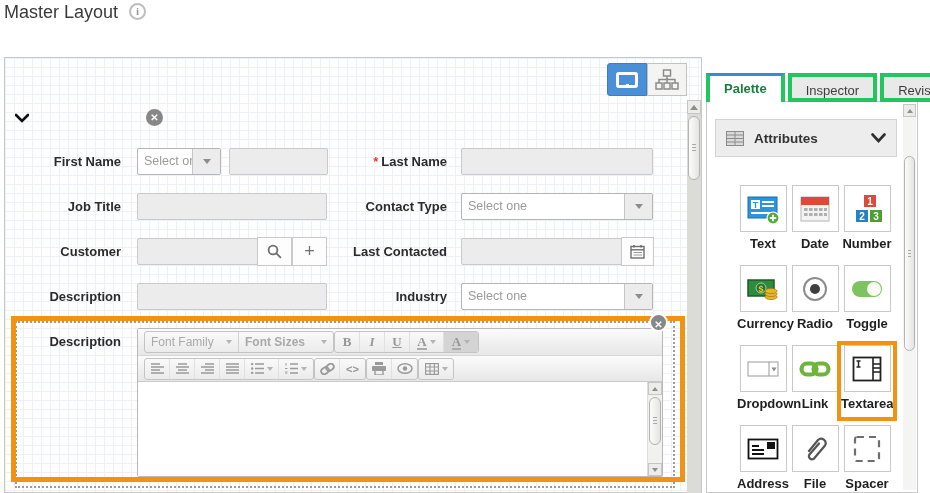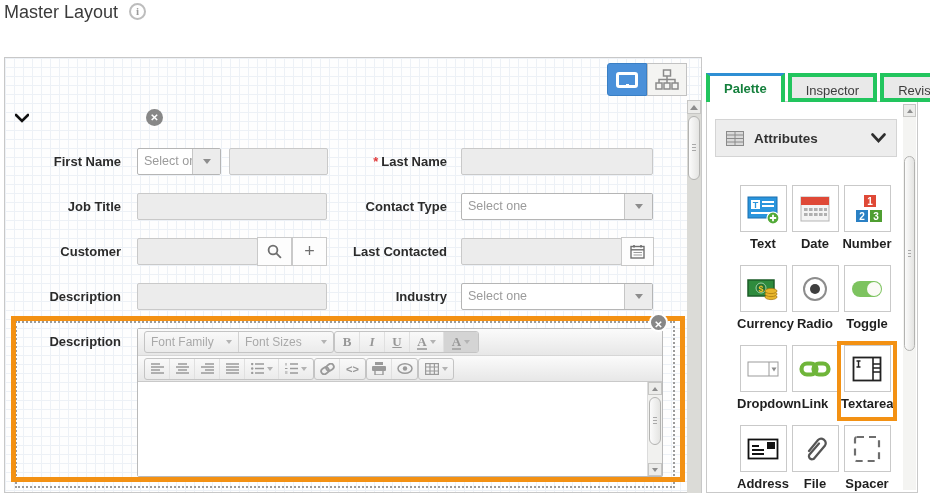--- a/index.html
+++ b/index.html
@@ -82,21 +82,21 @@
   .editor { position:absolute; left:132px; top:270px; width:526px; height:149px;
     border:1px solid #b9b9b9; border-radius:2px; background:#fff; z-index:3; }
   .tbar { background:linear-gradient(#fbfbfb,#e7e7e7); display:flex; align-items:center;
     gap:0; padding:0 6px; }
   .tbar1 { height:27px; border-bottom:1px solid #d6d6d6; }
   .tbar2 { height:26px; border-bottom:1px solid #c9c9c9; }
   .tgroup { display:flex; border:1px solid #c4c4c4; border-radius:3px; overflow:hidden;
     background:linear-gradient(#f9f9f9,#ebebeb); }
   .tsel { display:flex; align-items:center; justify-content:space-between; width:94px;
     height:20px; padding:0 6px; font-size:12px; color:#a9a9a9; border-right:1px solid #d2d2d2; }
-  .tsel:last-child { border-right:none; }
+  .tsel:last-child { border-right:none;font-weight:bold; }
   .tbtn { width:25px; height:20px; display:flex; align-items:center; justify-content:center;
     color:#979797; font-size:13px; font-weight:bold; font-family:"Liberation Serif", serif;
     border-right:1px solid #e0e0e0; }
   .tbtn:last-child { border-right:none; }
   .tbtn.sans { font-family:"Liberation Sans", sans-serif; font-size:11px; }
   .tbtn.wide { width:34px; gap:3px; }
   .tbtn.pressed { background:#d4d4d4; }
   .u-line { text-decoration:underline; }
   .a-under { border-bottom:2px solid #ababab; line-height:1; }
   .mini-caret { width:0; height:0; border-left:3px solid transparent; border-right:3px solid transparent;

